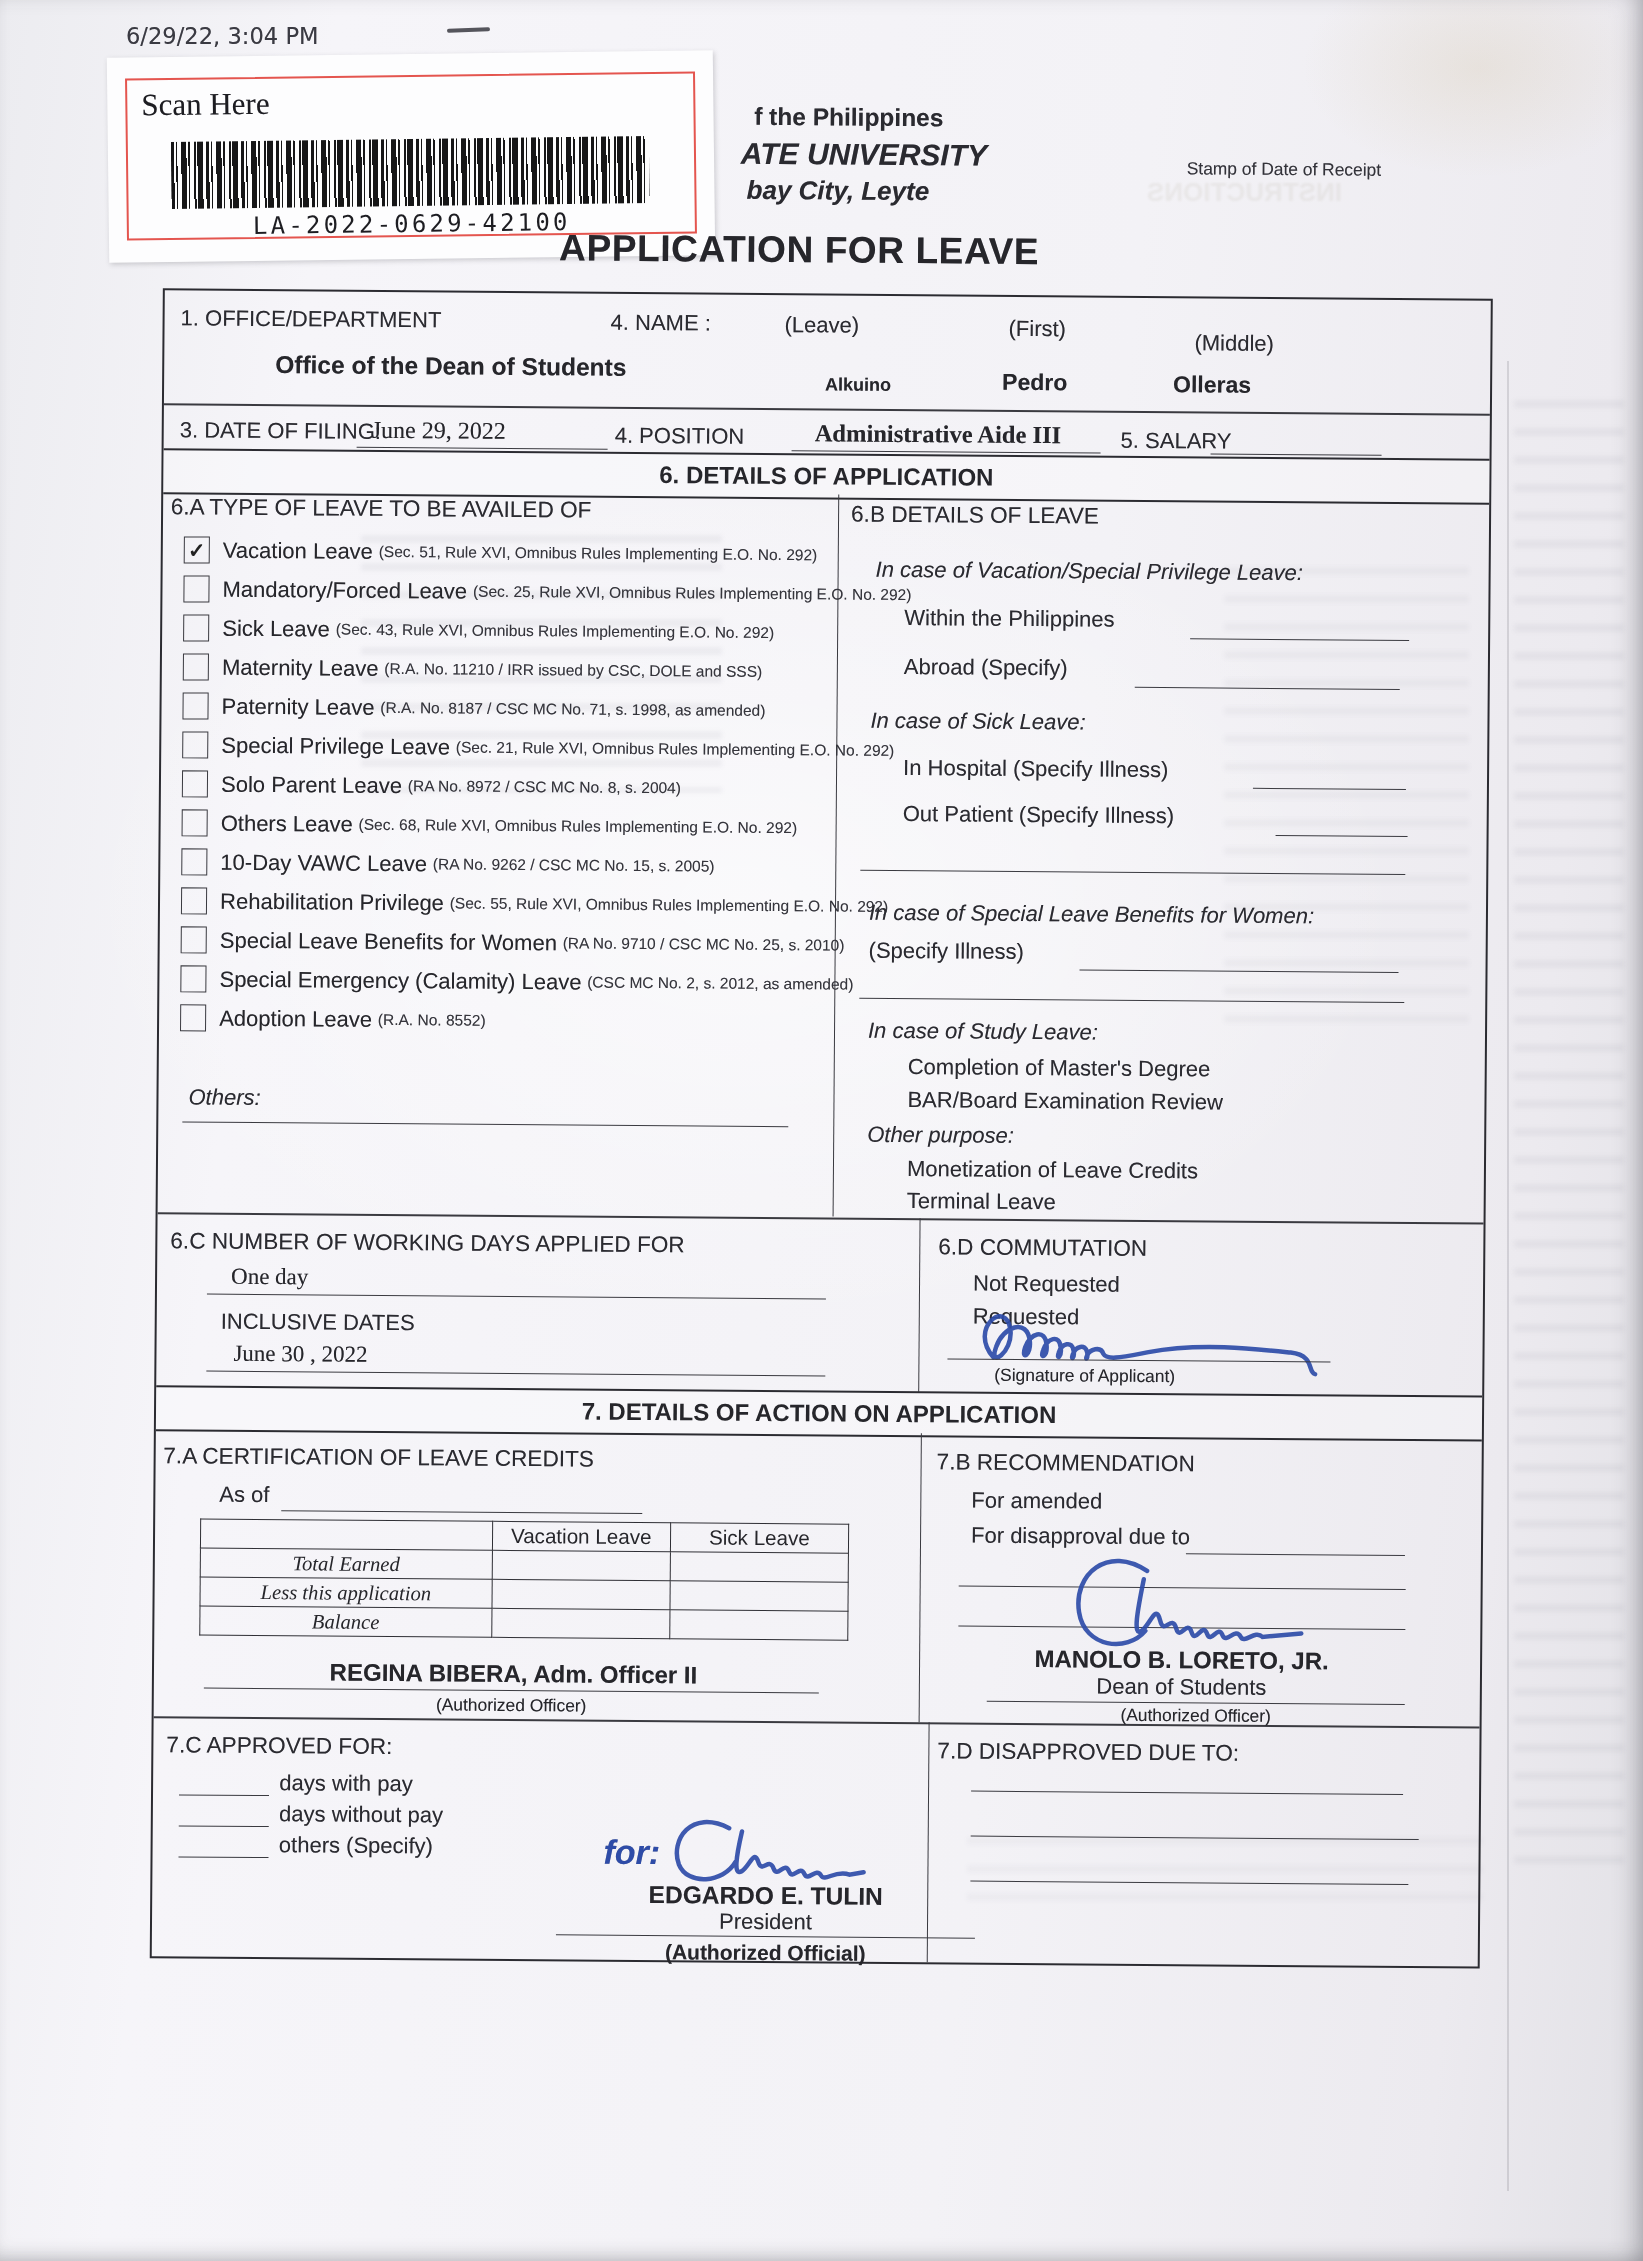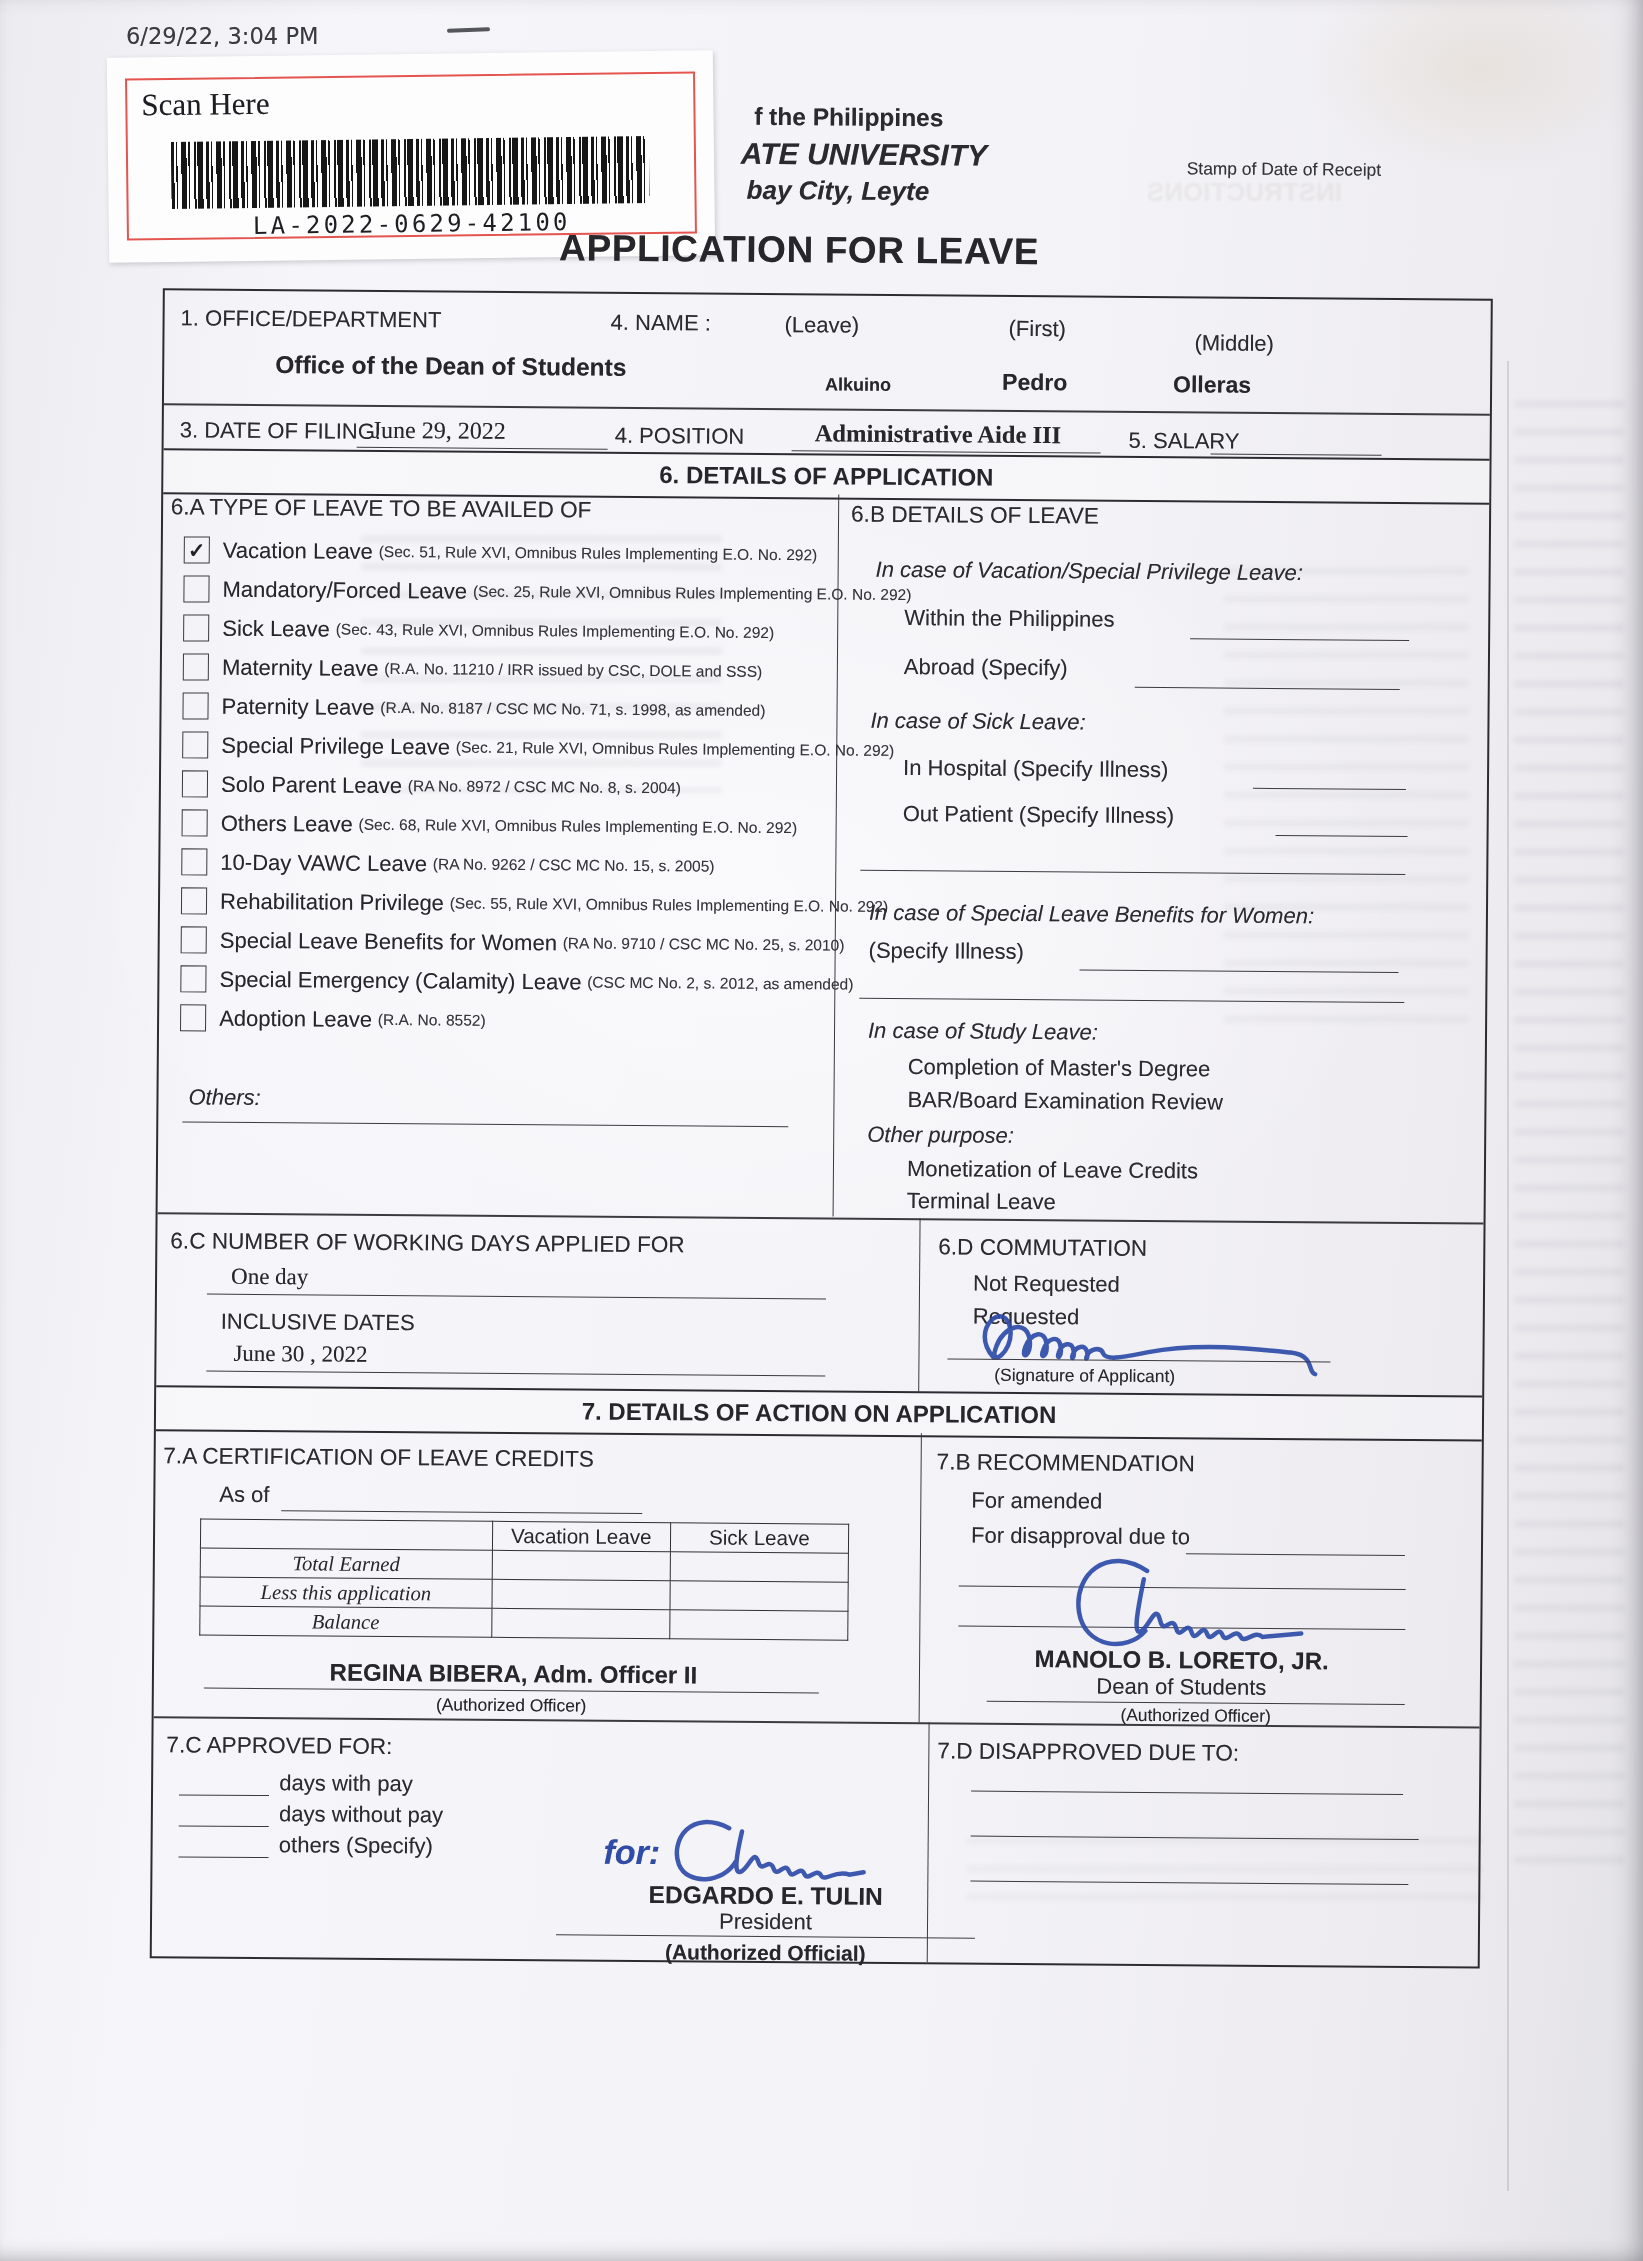--- a/index.html
+++ b/index.html
@@ -118,21 +118,21 @@
       <div class="abs txt b" style="left:661px;top:79px;font-size:18px;">Alkuino</div>
       <div class="abs txt b" style="left:838px;top:72px;font-size:23px;">Pedro</div>
       <div class="abs txt b" style="left:1009px;top:73px;font-size:23px;">Olleras</div>
 
       <div class="abs txt lbl" style="left:16px;top:127px;">3.   DATE OF FILING:</div>
       <div class="abs txt val" style="left:208px;top:125px;font-size:24px;">June 29, 2022</div>
       <div class="line" style="left:193px;width:251px;top:155px;"></div>
       <div class="abs txt lbl" style="left:451px;top:129px;">4.   POSITION</div>
       <div class="abs txt val b" style="left:651px;top:124px;font-size:24.5px;">Administrative Aide III</div>
       <div class="line" style="left:628px;width:309px;top:155px;"></div>
-      <div class="abs txt lbl" style="left:957px;top:130px;margin-left:8px;">5.  SALARY</div>
+      <div class="abs txt lbl" style="left:957px;top:130px;">5.  SALARY</div>
       <div class="line" style="left:1047px;width:171px;top:155px;"></div>
 
       <div class="abs txt lbl" style="left:7.7px;top:204px;font-size:22.6px;">6.A  TYPE OF LEAVE TO BE AVAILED OF</div>
       <div id="leavelist">
 
           <div class="leave-row">
             <div class="cbx">✓</div>
             <span class="lt-label txt">Vacation Leave</span>
             <span class="lt-ref txt">(Sec. 51, Rule XVI, Omnibus Rules Implementing E.O. No. 292)</span>
           </div>

